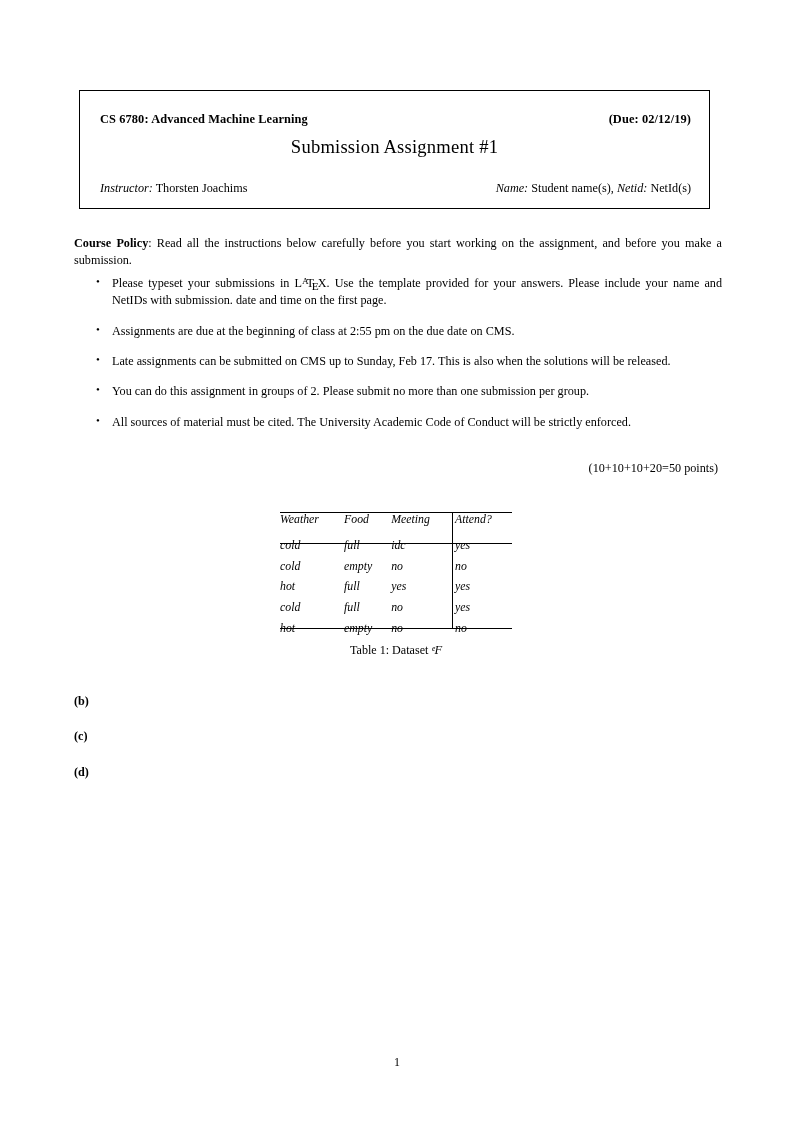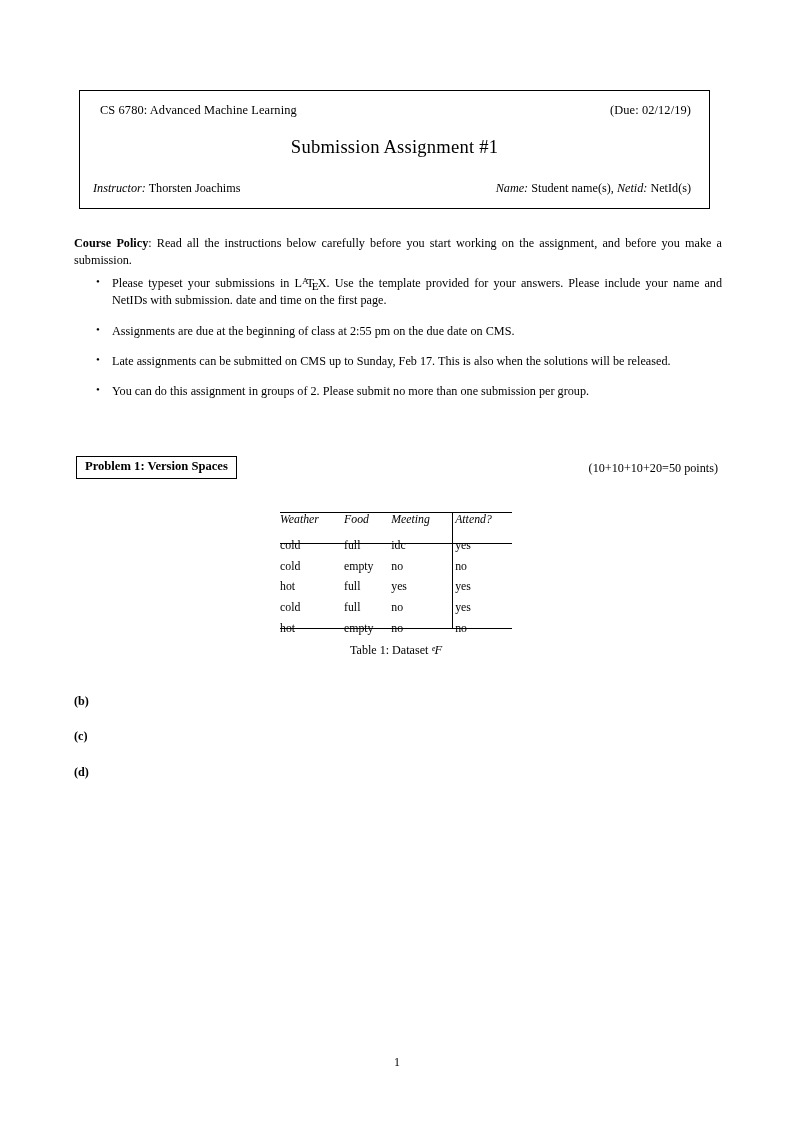--- a/index.html
+++ b/index.html
@@ -31,40 +31,40 @@
     top: 90px;
     width: 631px;
     height: 119px;
     border: 1px solid #000000;
     box-sizing: border-box;
   }
   .header-row-top {
     position: absolute;
     left: 20px;
     right: 18px;
-    top: 12px;
+    top: 21px;
     display: flex;
     justify-content: space-between;
     align-items: center;
     font-size: 12.4px;
-    font-weight: normal;
+    font-weight: bold;
     letter-spacing: 0.1px;
   }
   .header-title {
     position: absolute;
     left: 0;
     right: 0;
     top: 45px;
     text-align: center;
     font-size: 18.6px;
     letter-spacing: 0.2px;
   }
   .header-row-bottom {
     position: absolute;
-    left: 13px;
+    left: 20px;
     right: 18px;
     top: 90px;
     font-size: 12.2px;
     display: flex;
     justify-content: space-between;
     align-items: baseline;
   }
   .it { font-style: italic; }
 
   
@@ -147,20 +147,21 @@
     vertical-align: baseline;
   }
   table.dataset th {
     font-style: italic;
     padding-top: 2px;
     padding-bottom: 7px;
   }
   table.dataset tbody td {
     padding-top: 4.4px;
     padding-bottom: 4.4px;
+    font-style: italic;
   }
   table.dataset tbody tr:first-child td { padding-top: 7.5px; }
   table.dataset tbody tr:last-child td { padding-bottom: 6.5px; }
 
   .col-w { width: 68px; }
   .col-f { width: 50px; margin-top: 36px; }
   .col-m { width: 54px; }
   .col-a { width: 60px; padding-left: 12px !important; }
 
   .rule-top, .rule-mid, .rule-bot {
@@ -244,23 +245,23 @@
     </div>
   </div>
 
   <div class="policy"><b>Course Policy</b><span>: Read all the instructions below carefully before you start working on the assignment, and before you make a submission.</span></div>
 
   <div class="bullets">
     <div class="bullet"><span>Please typeset your submissions in </span><span class="latex"><span>L</span><span class="a">A</span><span class="t">T</span><span class="e">E</span><span>X</span></span><span>. Use the template provided for your answers. Please include your name and NetIDs with submission. date and time on the first page.</span></div>
     <div class="bullet">Assignments are due at the beginning of class at 2:55 pm on the due date on CMS.</div>
     <div class="bullet">Late assignments can be submitted on CMS up to Sunday, Feb 17. This is also when the solutions will be released.</div>
     <div class="bullet">You can do this assignment in groups of 2. Please submit no more than one submission per group.</div>
+    <div class="bullet">All sources of material must be cited. The University Academic Code of Conduct will be strictly enforced.</div>
   </div>
 
-  <div class="problem-box">Problem 1: Version Spaces</div>
   <div class="points">(10+10+10+20=50 points)</div>
 
   <div class="table-wrap">
     <div class="rule-top"></div>
     <div class="rule-mid"></div>
     <div class="rule-bot"></div>
     <div class="vrule"></div>
     <table class="dataset">
       <thead>
         <tr>

